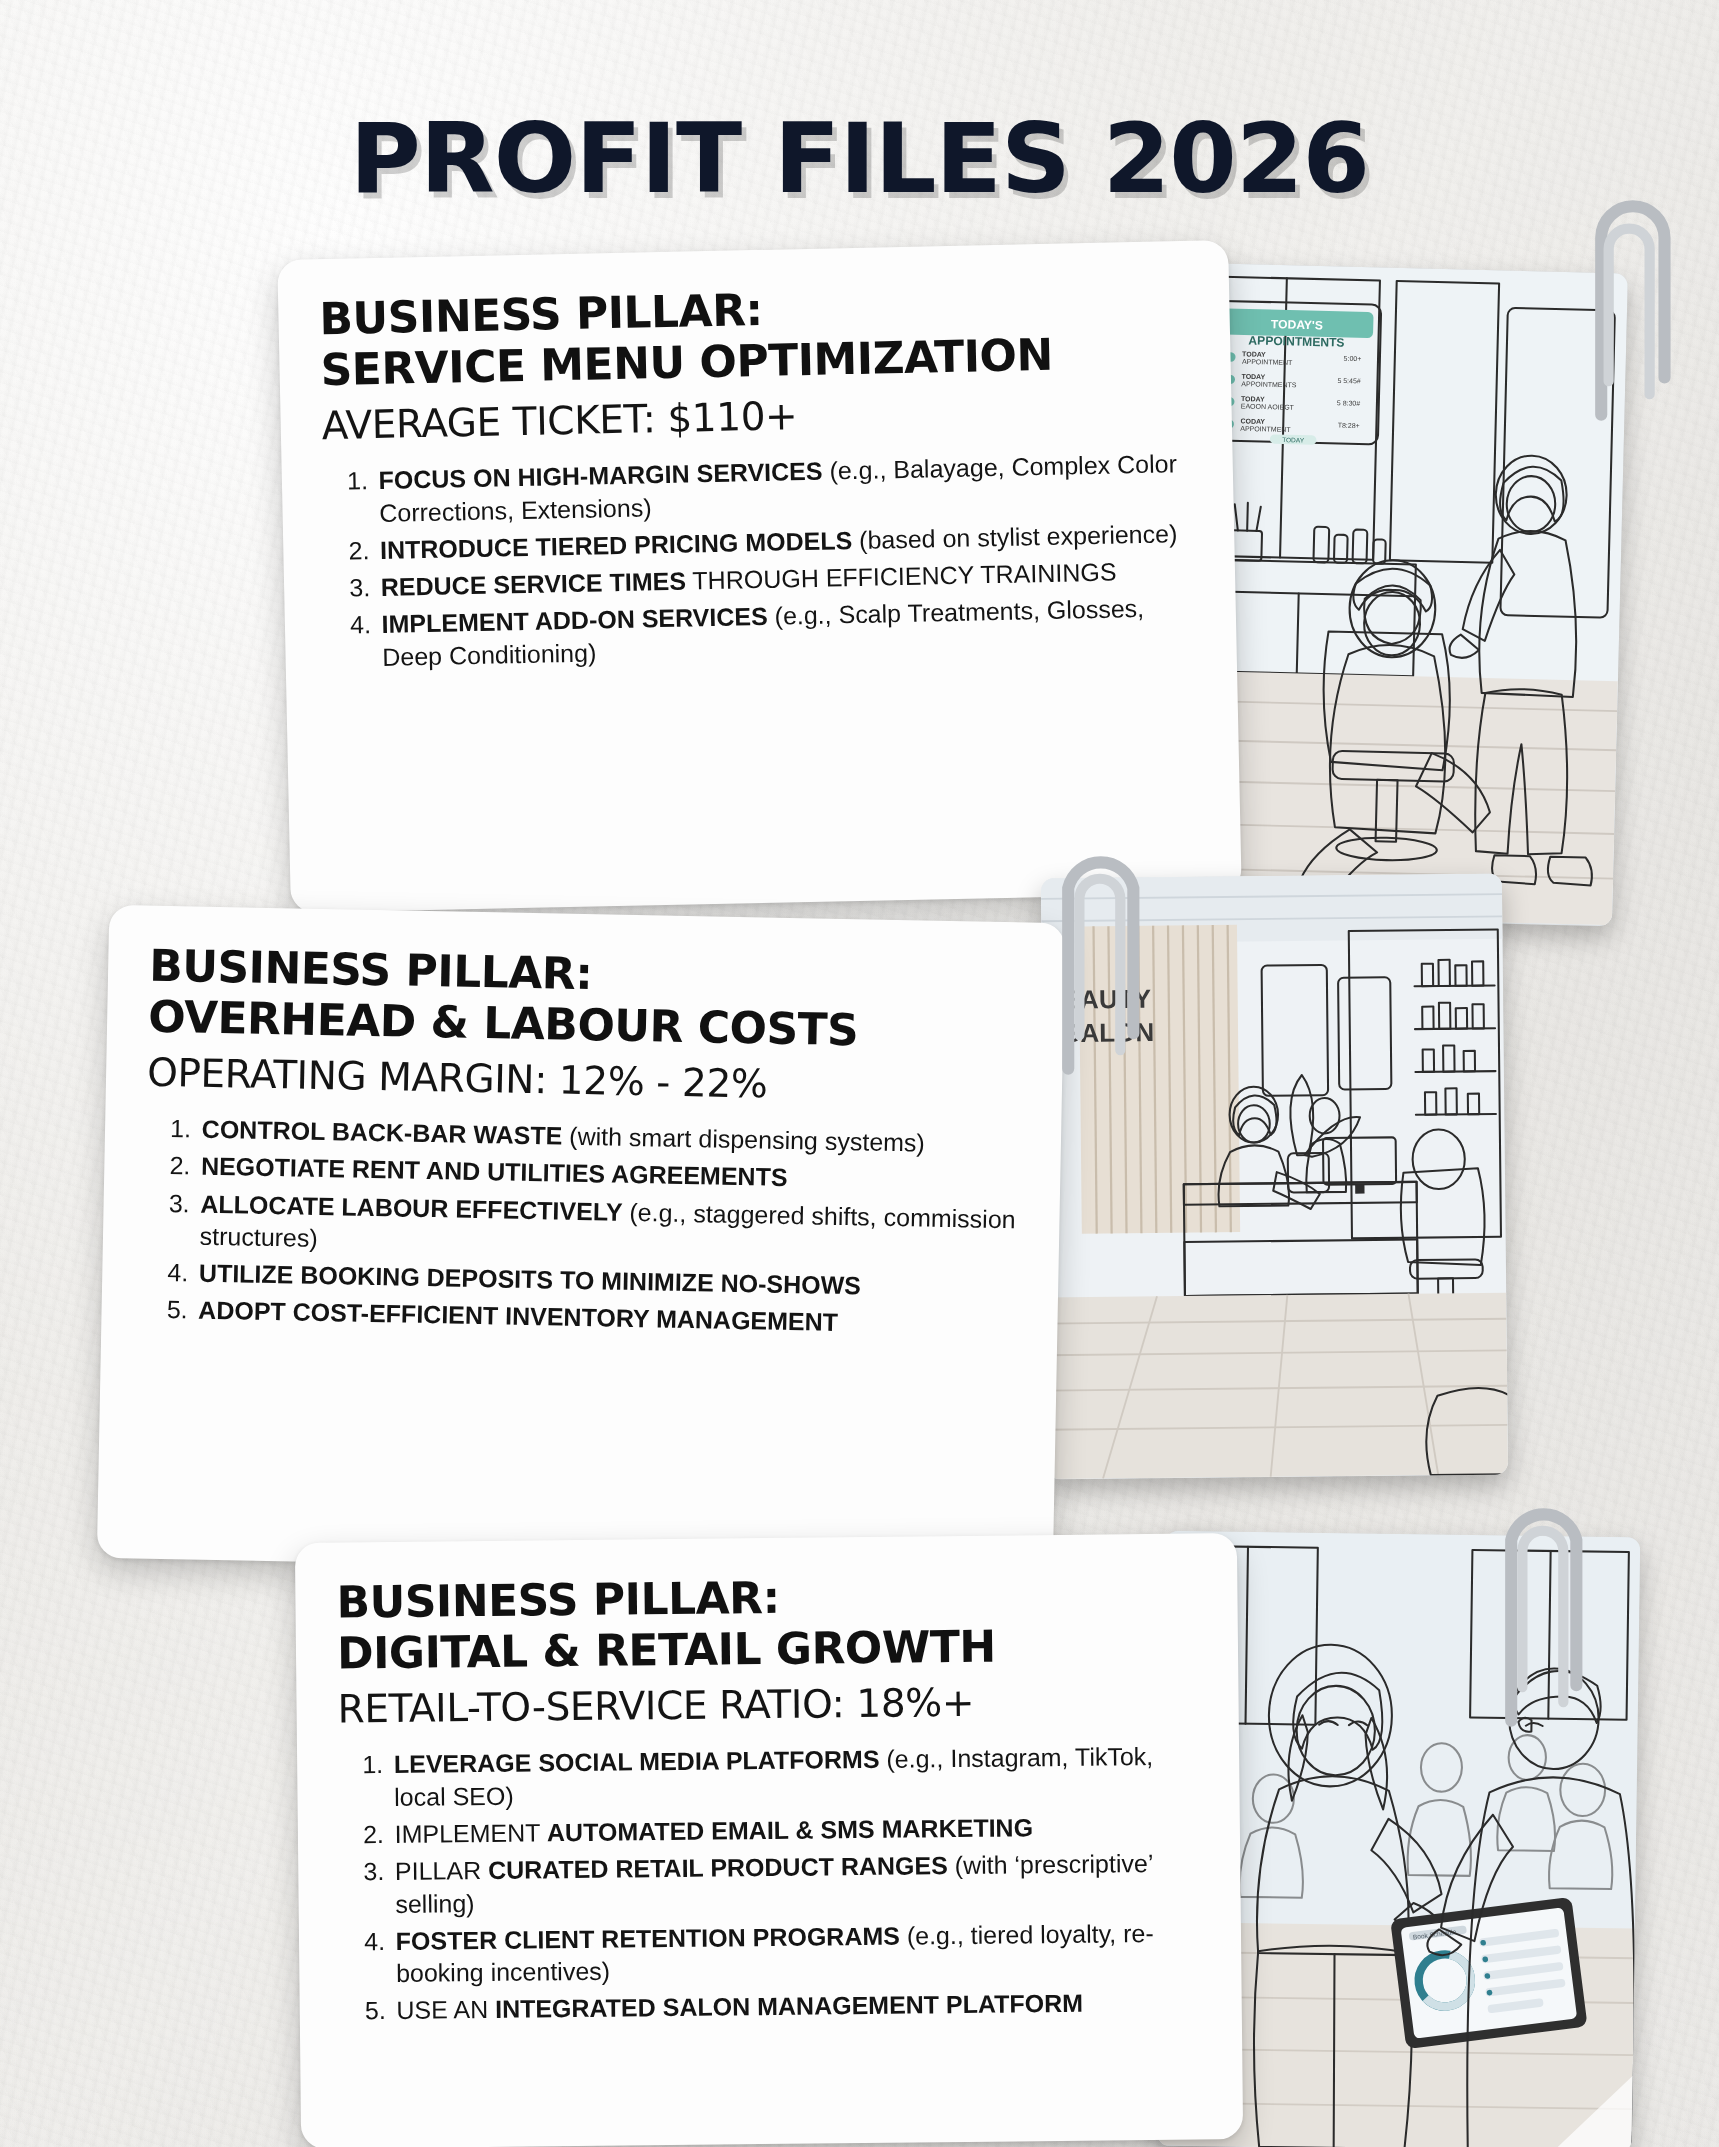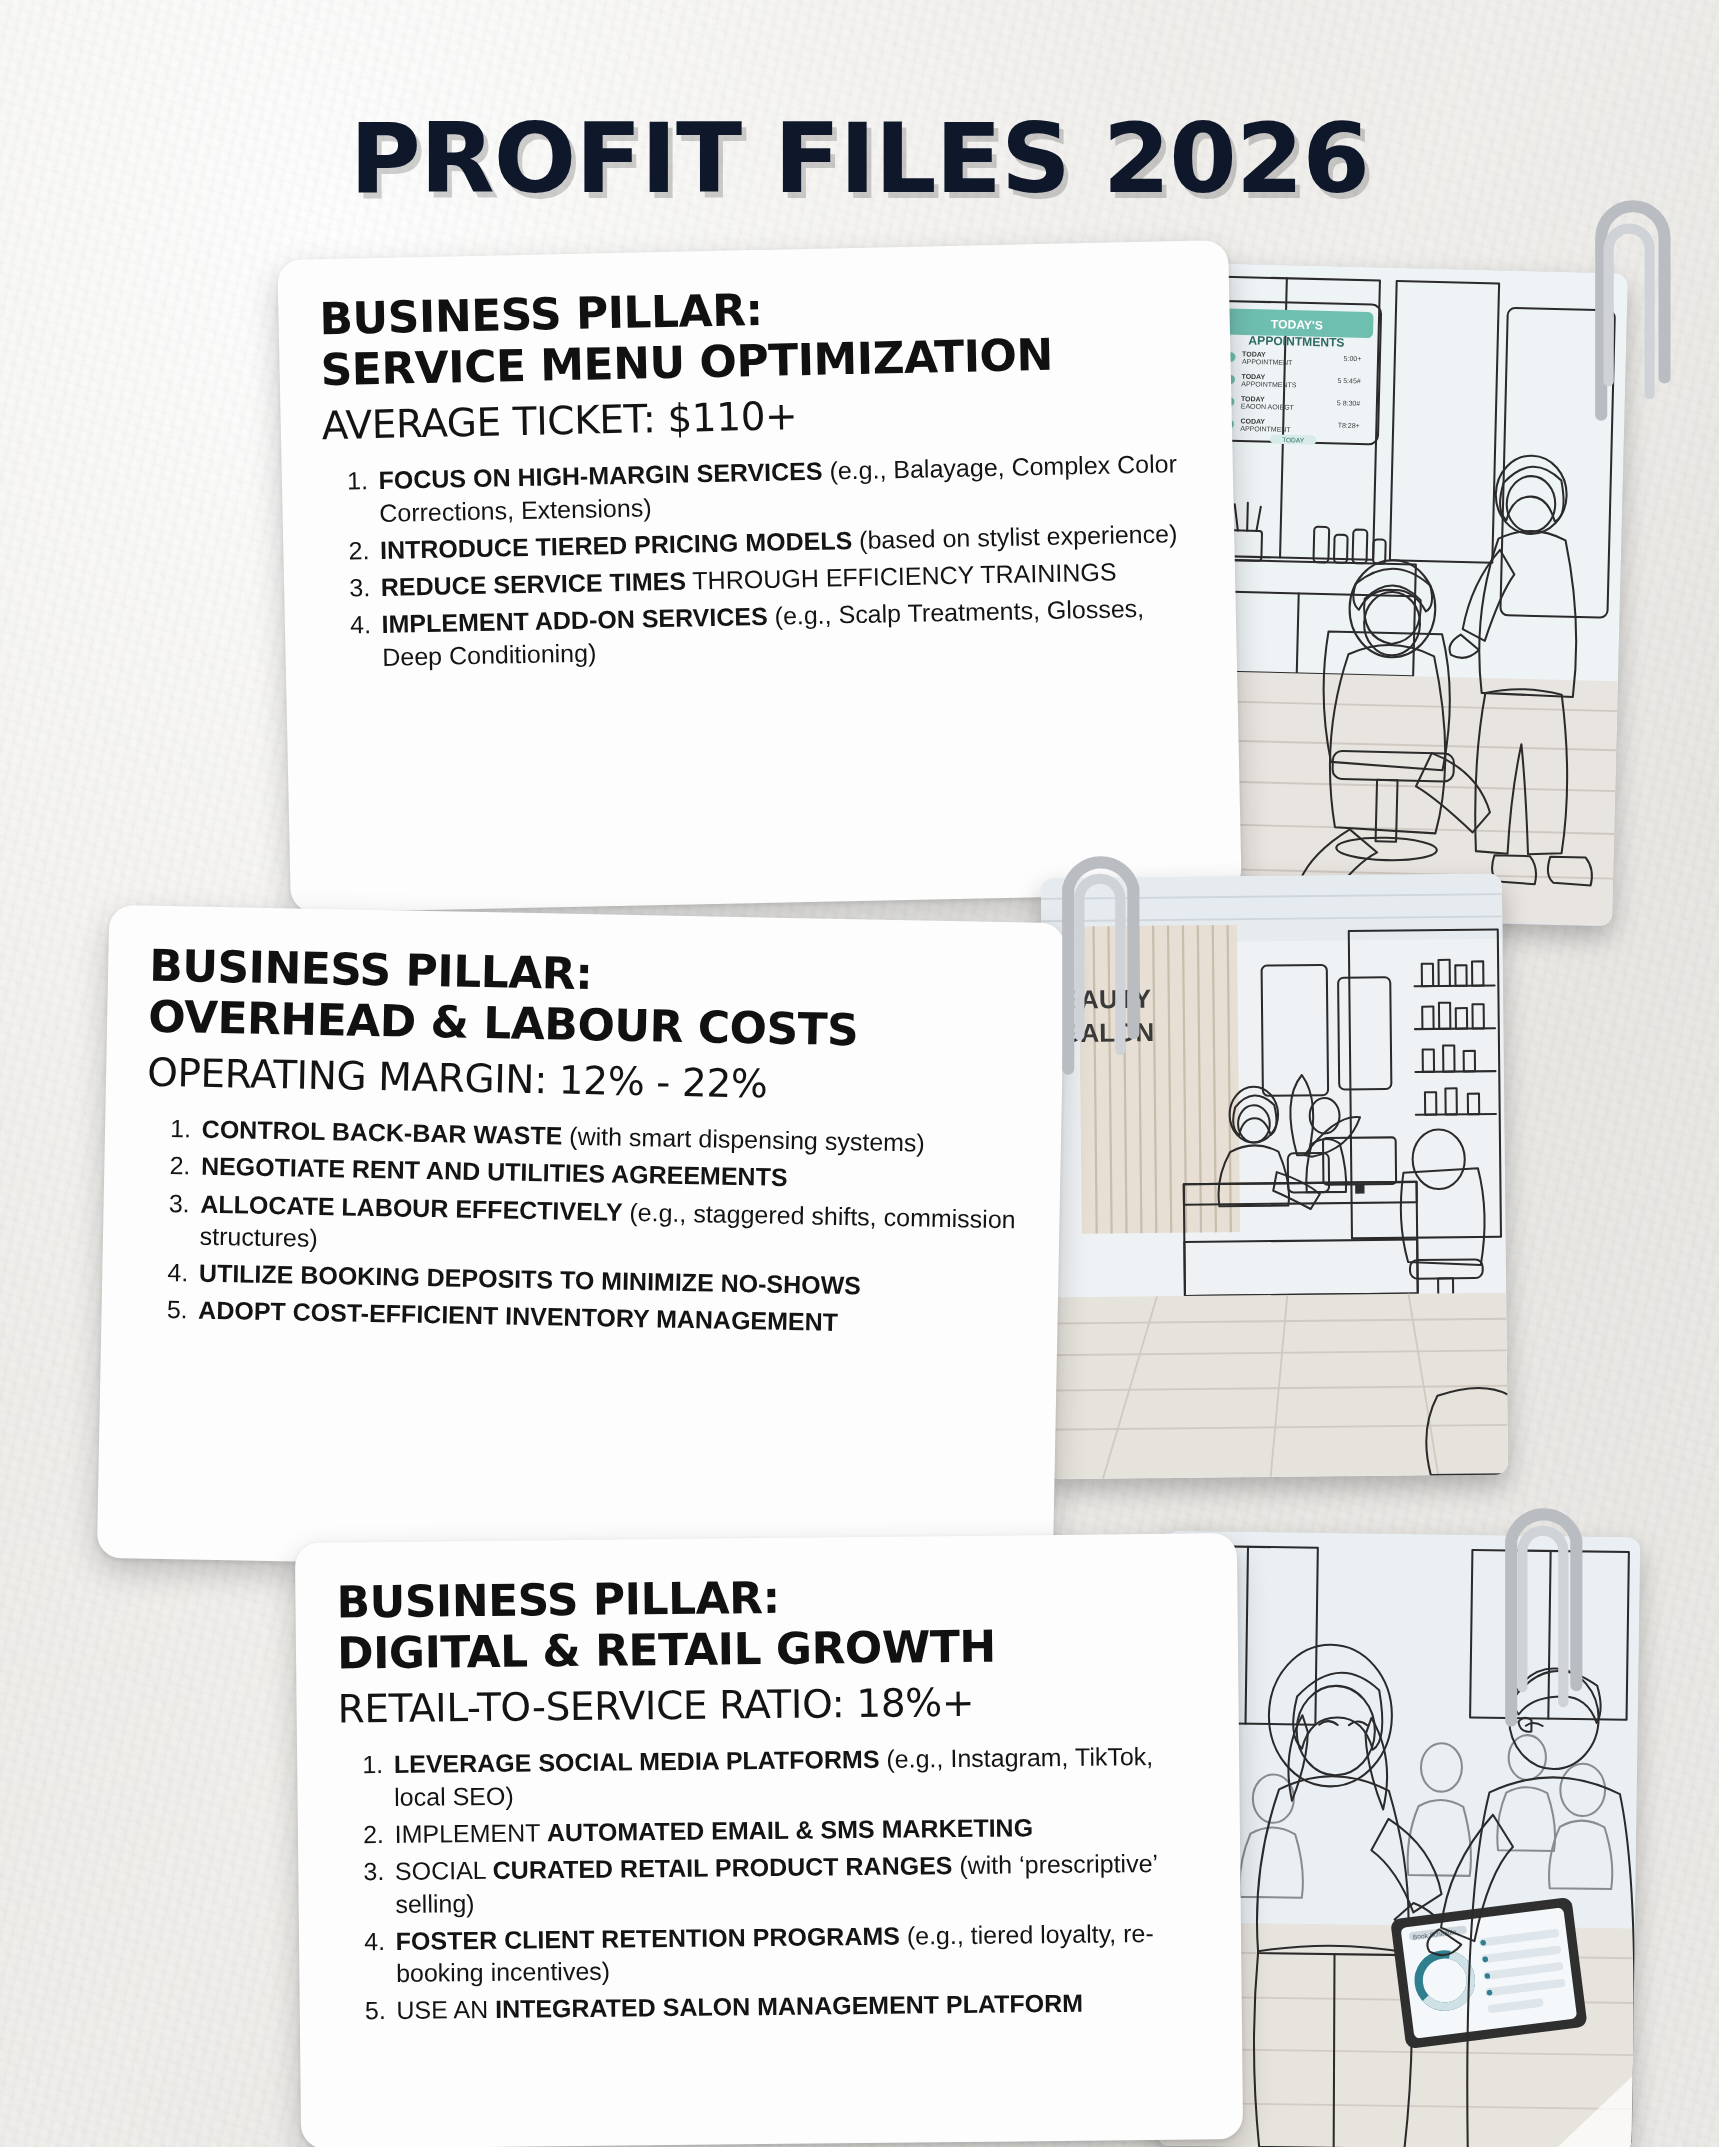--- a/index.html
+++ b/index.html
@@ -451,19 +451,19 @@
 </svg>
 
 <div class="card" id="card3">
   <div class="card-body">
     <div class="pillar-label">BUSINESS PILLAR:</div>
     <div class="pillar-name">DIGITAL &amp; RETAIL GROWTH</div>
     <div class="metric">RETAIL-TO-SERVICE RATIO: 18%+</div>
     <ol class="points">
       <li><b>LEVERAGE SOCIAL MEDIA PLATFORMS</b><span class="light"> (e.g., Instagram, TikTok, local SEO)</span></li>
       <li><span class="light">IMPLEMENT </span><b>AUTOMATED EMAIL &amp; SMS MARKETING</b></li>
-      <li><span class="light">SOCIAL </span><b>CURATED RETAIL PRODUCT RANGES</b><span class="light"> (with ‘prescriptive’ selling)</span></li>
+      <li><span class="light">PILLAR </span><b>CURATED RETAIL PRODUCT RANGES</b><span class="light"> (with ‘prescriptive’ selling)</span></li>
       <li><b>FOSTER CLIENT RETENTION PROGRAMS</b><span class="light"> (e.g., tiered loyalty, re-booking incentives)</span></li>
       <li><span class="light">USE AN </span><b>INTEGRATED SALON MANAGEMENT PLATFORM</b></li>
     </ol>
   </div>
 </div>
 
 
 </body></html>

